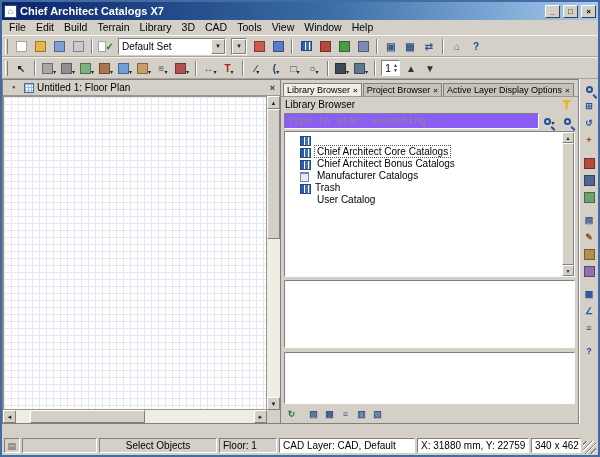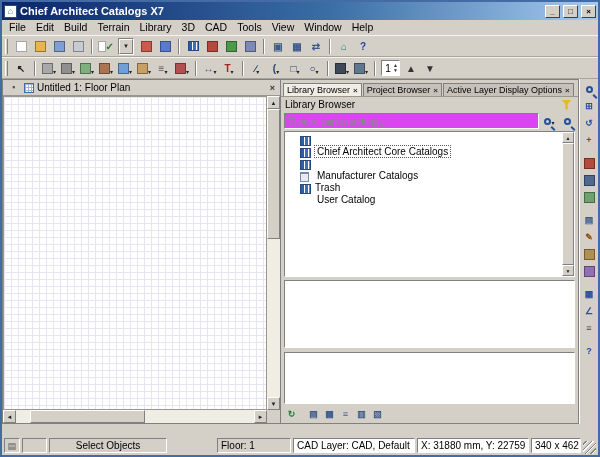--- a/index.html
+++ b/index.html
@@ -82,22 +82,22 @@
   .libtabs{height:17px;flex:0 0 17px;display:flex;align-items:flex-end;padding-left:2px;gap:1px;
     background:#d4d0c8;border-bottom:1px solid #9a968c;overflow:hidden;}
   .libtab{border:1px solid #808080;border-bottom:none;background:#c6c2ba;padding:1px 3px;display:flex;
     gap:3px;font-size:9px;align-items:center;white-space:nowrap;cursor:default;}
   .libtab.active{background:#efede4;}
   .libtab .tabx{font-size:8px;padding:0;}
   .lib-head{height:15px;flex:0 0 15px;display:flex;align-items:center;padding:1px 4px;font-size:10px;gap:3px;}
   .librow{display:flex;align-items:center;gap:3px;padding:1px 3px;flex:0 0 auto;}
   .librow .lbl{font-size:10px;white-space:nowrap;}
   .librow .combo{flex:1;}
-  .search-input{flex:1;height:16px;border:1px solid;border-color:#808080 #fff #fff #808080;background:#d946ef;
-    font-size:10px;padding:0 3px;font-family:Liberation Serif, serif;color:#222;}
+  .search-input{flex:1;height:16px;border:1px solid;border-color:#808080 #fff #fff #808080;background:#8b5cf6;
+    font-size:10px;padding:0 3px;font-family:Liberation Mono, monospace;color:#222;}
   .search-input::placeholder{color:#8a8a8a;}
   .treebox{flex:1;margin:1px 3px;border:1px solid;border-color:#808080 #fff #fff #808080;background:#fff;
     position:relative;overflow:hidden;}
   .tree-inner{position:absolute;inset:1px 13px 1px 1px;padding:2px 0 0 14px;overflow:hidden;}
   .tree-row{display:flex;align-items:center;gap:4px;height:12px;font-size:10px;white-space:nowrap;cursor:default;}
   .tree-row.sel .tree-label{outline:1px dotted #555;}
   .tree-label{padding:0 2px;line-height:11px;margin-top:20px;}
   .tree-vscroll{position:absolute;top:0;right:0;bottom:0;width:12px;background:#efede4;display:flex;flex-direction:column;}
   .tree-vscroll .sbtn{flex:0 0 11px;width:12px;height:11px;font-size:5px;}
   .tree-vscroll .sb-thumb{left:0;right:0;top:0;bottom:0;position:relative;flex:1;}
@@ -113,22 +113,22 @@
   .bottstrip{flex:1;background:#d4d0c8;}
   .status{height:18px;flex:0 0 18px;display:flex;align-items:center;gap:2px;padding:0 2px 1px 2px;font-size:10px;}
   .sb-field{height:15px;border:1px solid;border-color:#808080 #fff #fff #808080;display:flex;align-items:center;
     padding:0 3px;white-space:nowrap;overflow:hidden;background:#d4d0c8;}
   .sb-field.white{background:#fff;}
   .sb-field.grow{flex:1;}
   .sb-icon{width:16px;justify-content:center;font-size:9px;color:#555;}
   .resize-grip{width:13px;height:13px;align-self:flex-end;
     background:repeating-linear-gradient(135deg,transparent 0 2px,#808080 2px 3px,#fff 3px 4px);}
   .msg{width:118px;justify-content:center;}
-  .floorfld{width:74px;margin-left:48px;}
-  .layerfld{width:122px;}
+  .floorfld{width:58px;}
+  .layerfld{width:136px;}
   .coordfld{width:112px;}
   .sizefld{width:50px;}
 </style>
 </head>
 <body>
 
 <div class="window">
 
   <div class="titlebar">
     <span class="app-logo">⌂</span>
@@ -159,20 +159,24 @@
         </span><span class="ti">
           <span class="chip" style="background: rgb(232, 181, 74);"></span>
         </span><span class="ti">
           <span class="chip" style="background: rgb(125, 159, 212);"></span>
         </span><span class="ti">
           <span class="chip" style="background: rgb(201, 201, 214);"></span>
         </span><span class="sep"></span><span class="ti">
           <span class="chip" style="background: rgb(255, 255, 255);"></span>
           <span class="glyph" style="color: rgb(31, 122, 31);">✓</span>
         </span></span>
+    <span class="combo">
+      <span class="combo-text" style="width:92px">Default Set</span>
+      <span class="combo-btn">▼</span>
+    </span>
     <span class="combo">
       <span class="combo-btn">▼</span>
     </span>
     <span style="display:contents"><span class="ti">
           <span class="chip" style="background: rgb(204, 90, 74);"></span>
         </span><span class="ti">
           <span class="chip" style="background: rgb(90, 122, 204);"></span>
         </span><span class="sep"></span></span>
     <span style="display:contents"><span class="ti">
           <span class="books-ic"></span>
@@ -333,20 +337,21 @@
       </div>
 
       <div class="treebox">
         <div class="tree-inner">
             <div class="tree-row sel">
               <span class="books-ic"></span>
               <span class="tree-label">Chief Architect Core Catalogs</span>
             </div>
             <div class="tree-row">
               <span class="books-ic"></span>
+              <span class="tree-label">Chief Architect Bonus Catalogs</span>
             </div>
             <div class="tree-row">
               <span class="books-ic"></span>
               <span class="tree-label">Manufacturer Catalogs</span>
             </div>
             <div class="tree-row">
               <span class="trash-ic"></span>
               <span class="tree-label">Trash</span>
             </div>
             <div class="tree-row">

